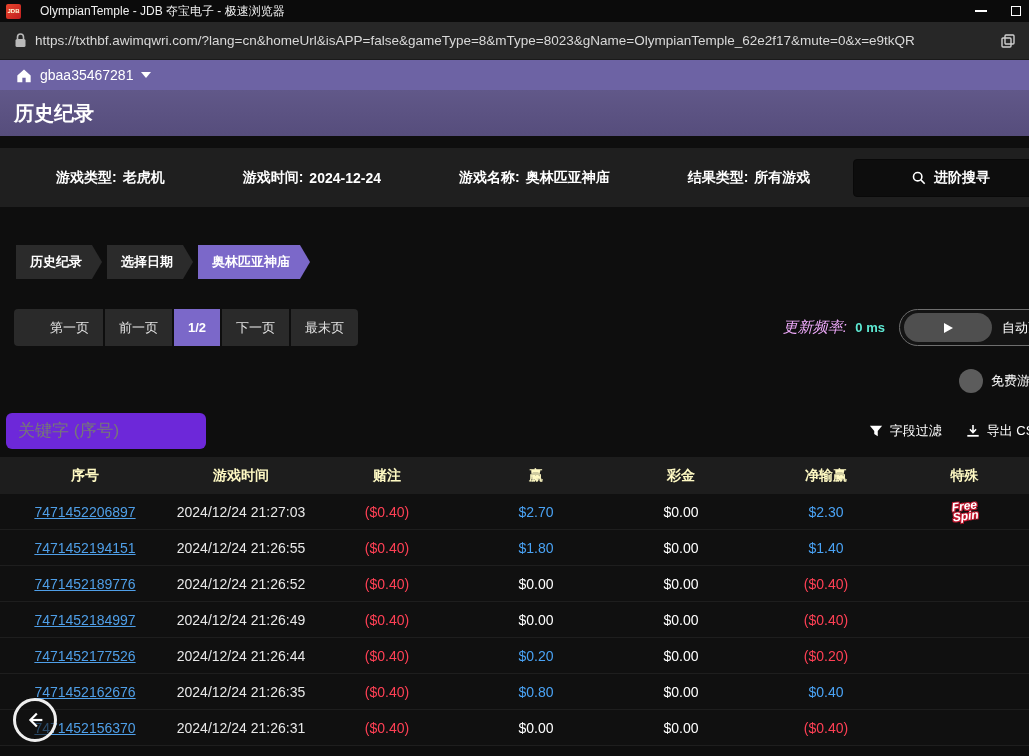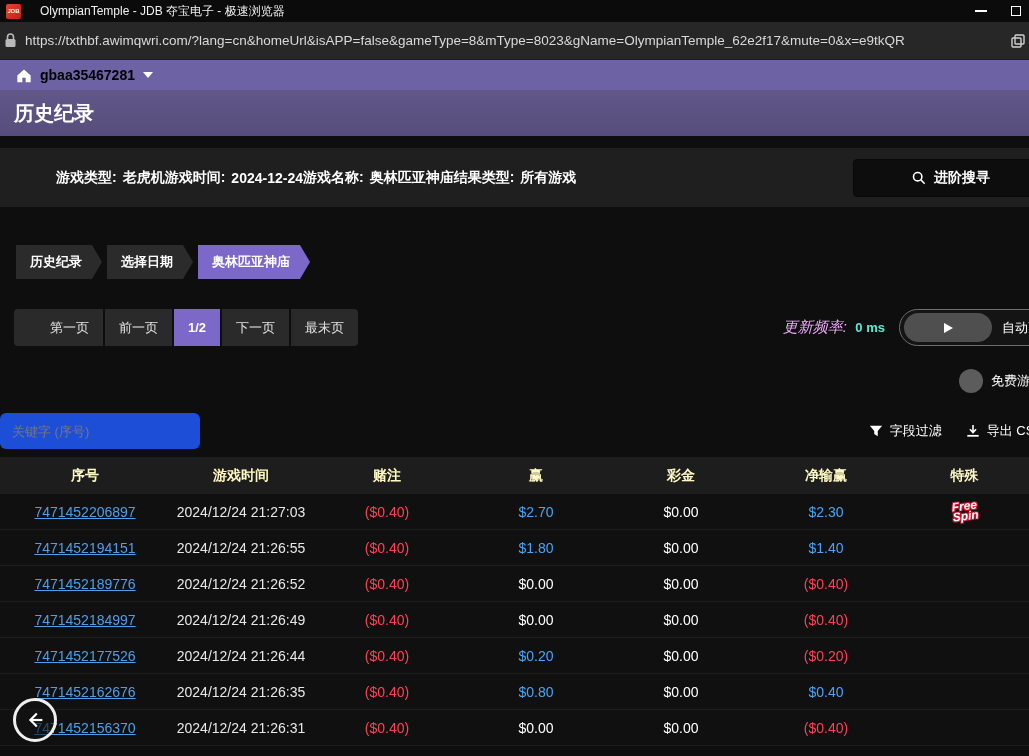--- a/index.html
+++ b/index.html
@@ -10,39 +10,39 @@
   
   .titlebar { height:22px; background:#0b0b0b; display:flex; align-items:center; padding:0 6px; color:#fff;gap:13px; }
   .app-icon { width:15px; height:15px; background:linear-gradient(135deg,#e8452c,#c01f1f); border-radius:2px;
     color:#ffd; font-size:6px; font-weight:bold; display:flex; align-items:center; justify-content:center; margin-right:6px; }
   .title-text { font-size:12px; color:#f0f0f0; white-space:nowrap; }
   .win-controls { margin-left:auto; display:flex; align-items:center; gap:24px; padding-right:2px; }
   .min-glyph { display:block; width:12px; height:2px; background:#fff; }
   .max-glyph { display:block; width:10px; height:10px; border:1.5px solid #fff; }
 
   
-  .addressbar { height:38px; background:#272727; display:flex; align-items:center; padding:0 4px; border-bottom:1px solid #1a1a1a; }
+  .addressbar { height:38px; background:#272727; display:flex; align-items:center; padding:0 14px; border-bottom:1px solid #1a1a1a; }
   .addressbar svg { flex:0 0 auto; }
   .url-text { font-size:13.5px; color:#d9d9d9; margin-left:8px; white-space:nowrap; overflow:hidden; flex:1 1 auto; }
   .copy-icon { margin-left:8px; }
 
   
   .userbar { height:30px; background:#6d63a4; display:flex; align-items:center; padding:0 16px; }
   .account-menu { display:flex; align-items:center; gap:8px; cursor:pointer; }
-  .username { color:#000000; font-size:14px; font-weight:bold; }
+  .username { color:#ffffff; font-size:14px; font-weight:normal; }
   .chev-down { width:0; height:0; border-left:5px solid transparent; border-right:5px solid transparent; border-top:6px solid #fff; }
 
   
   .pageband { height:46px; background:linear-gradient(180deg,#615889,#564d7c); display:flex; align-items:center; padding:0 14px; }
   .page-title { color:#fff; font-size:20px; font-weight:bold; }
 
   .gap-band { height:12px; background:#0e0e0e; }
 
   
-  .filterbar { position:relative; height:59px; background:#1f1f1f; display:flex; align-items:center; padding-left:56px; }
+  .filterbar { position:relative; height:59px; background:#1f1f1f; display:flex; align-items:center; padding-left:56px; gap:78px; }
   .filter-item { display:flex; align-items:center; gap:6px; white-space:nowrap; cursor:pointer; }
   .filter-label { color:#fff; font-size:14px; font-weight:bold; }
   .filter-value { color:#fff; font-size:14px; font-weight:bold; }
   .adv-search-btn { position:absolute; right:-20px; top:50%; transform:translateY(-50%);
     width:196px; height:38px; background:#0d0d0d; border:1px solid #090909; border-radius:4px;
     color:#fff; font-size:14px; font-weight:bold; display:flex; align-items:center; justify-content:center; gap:8px; cursor:pointer; }
 
   
   .content { position:relative; }
 
@@ -66,22 +66,22 @@
   .toggle-knob { width:88px; height:29px; border-radius:15px; background:#4f4f4f; margin:0 4px;
     display:flex; align-items:center; justify-content:center; }
   .play-tri { width:0; height:0; border-left:9px solid #fff; border-top:5px solid transparent; border-bottom:5px solid transparent; }
   .auto-label { color:#fff; font-size:13px; padding:0 16px 0 6px; }
 
   .free-row { margin-top:22px; margin-right:-14px; height:26px; display:flex; align-items:center; justify-content:flex-end; gap:8px; }
   .free-circle { width:24px; height:24px; border-radius:50%; background:#5c5c5c; cursor:pointer; flex:0 0 auto; }
   .free-label { color:#fff; font-size:13px; white-space:nowrap; }
 
   .tools-row { margin-top:19px; display:flex; align-items:center; }
-  .search-input { margin-left:0; width:200px; height:36px; background:#1d4ed8; border:none; border-radius:6px;
-    color:#ddd; font-size:13px; padding:0 12px; outline:none; font-family:inherit; }
+  .search-input { margin-left:6px; width:200px; height:36px; background:#6d28d9; border:none; border-radius:6px;
+    color:#ddd; font-size:17px; padding:0 12px; outline:none; font-family:inherit; }
   .search-input::placeholder { color:#777; }
   .table-tools { margin-left:auto; margin-right:-14px; display:flex; align-items:center; gap:24px; }
   .tool-btn { display:flex; align-items:center; gap:7px; color:#fff; font-size:13px; cursor:pointer; white-space:nowrap; }
 
   
   .gametable { margin-top:8px; }
   .thead { display:flex; align-items:center; height:37px; background:#1d1d1d; color:#fef9c3; font-size:14px; font-weight:bold; }
   .trow { display:flex; align-items:center; height:36px; background:#101010; border-bottom:1px solid #1e1e1e; font-size:14px; }
   .tcell { text-align:center; }
   .col-id   { width:170px; }

